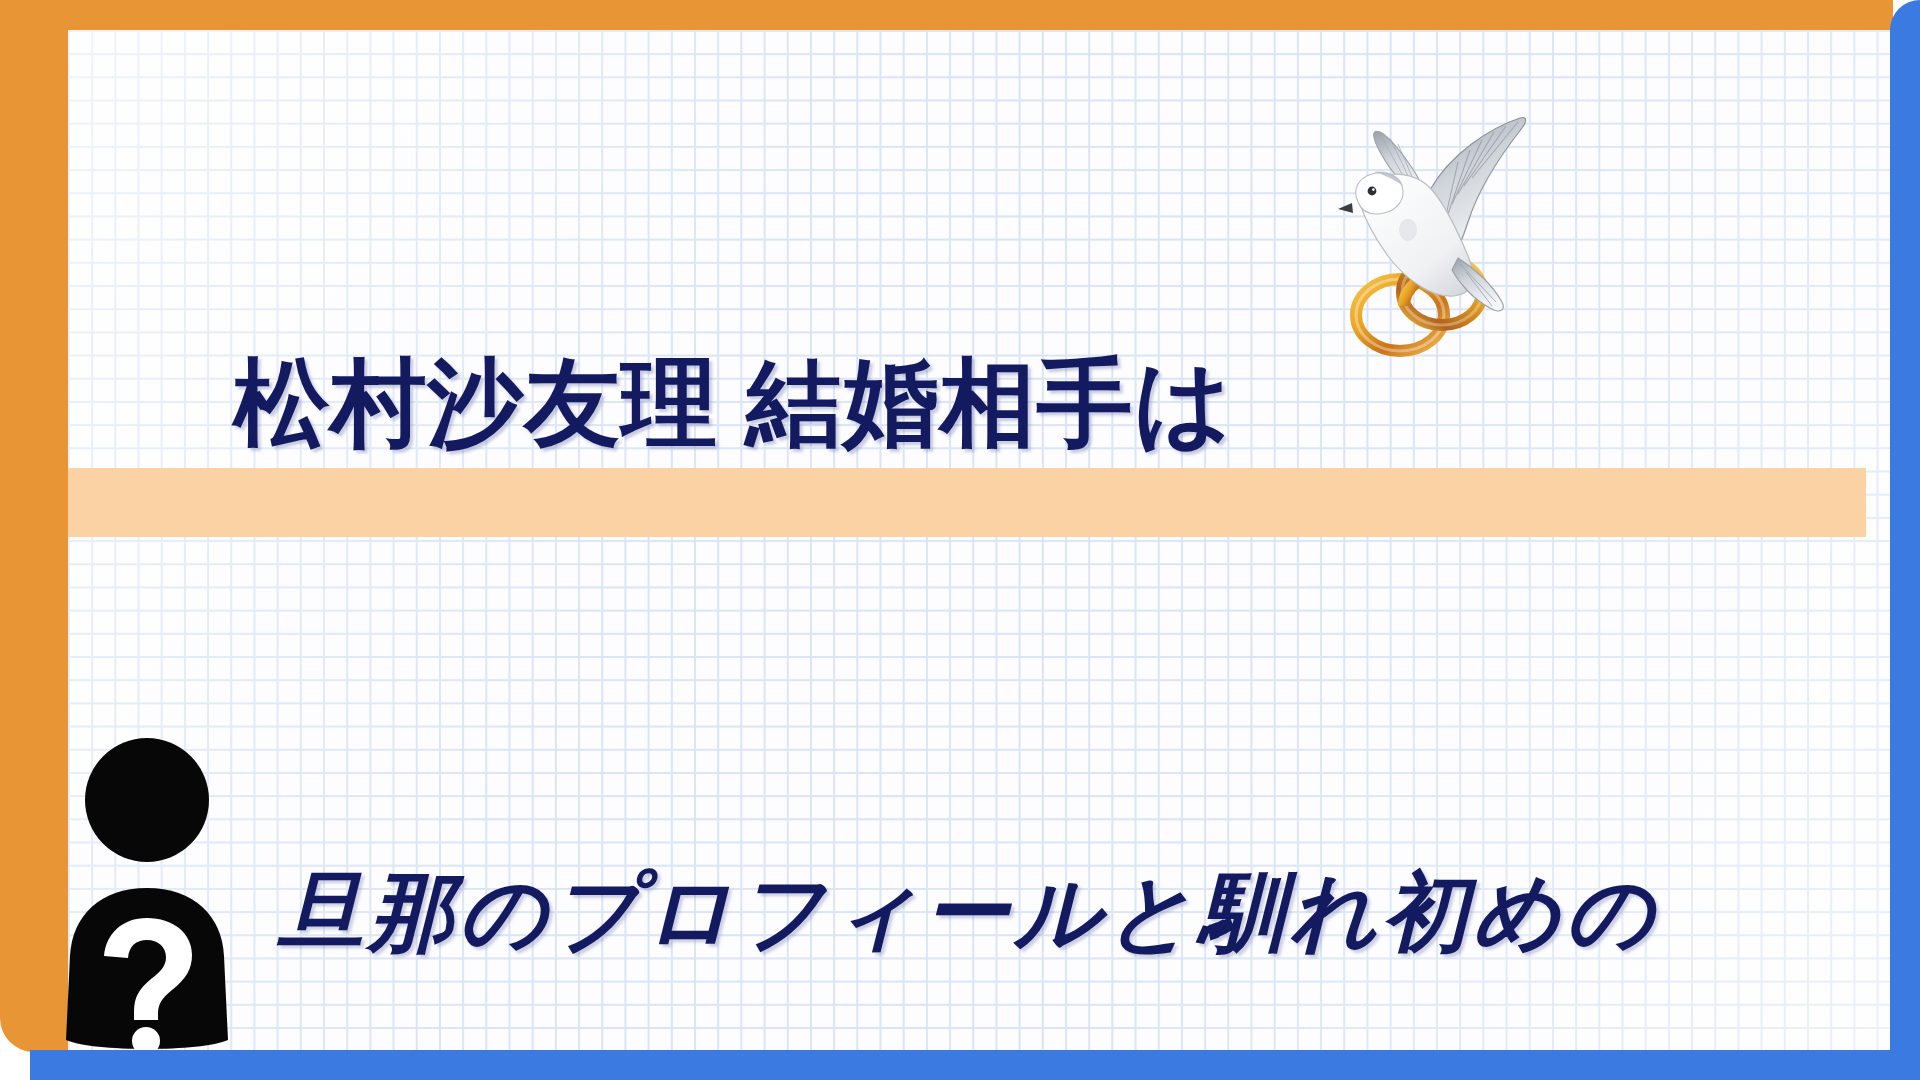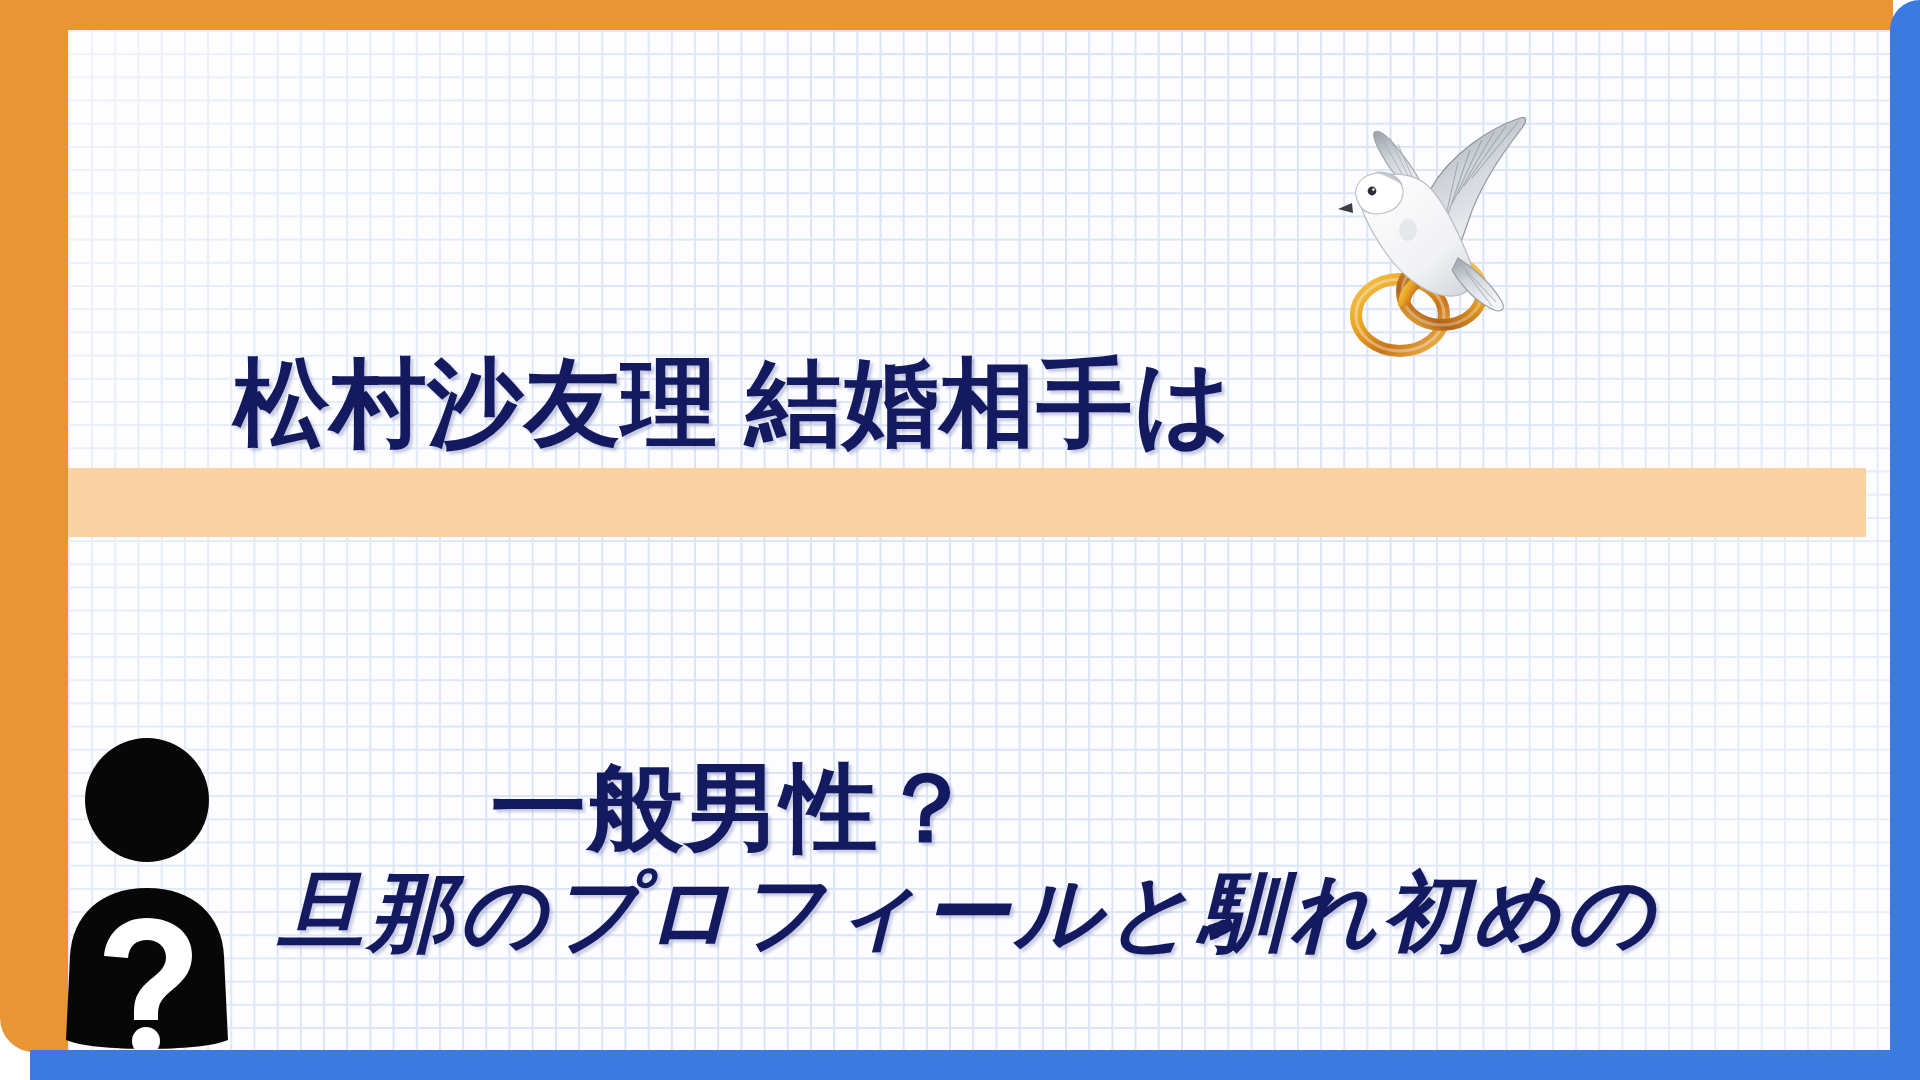--- a/index.html
+++ b/index.html
@@ -148,21 +148,20 @@
     <div class="paper-sheen"></div>
   </div>
 
   <div class="bar-orange-top"></div>
   <div class="bar-orange-left"></div>
   <div class="bar-blue-right"></div>
   <div class="bar-blue-bottom"></div>
 
   <div class="headline">
     <span class="ln ln1">松村沙友理 結婚相手は</span>
-    <span class="ln ln2">一般男性？</span>
   </div>
 
   <div class="dove-art">
     <svg viewBox="0 0 215 300" width="215" height="300" aria-hidden="true">
       <defs>
         <linearGradient id="goldA" x1="0" y1="0" x2="1" y2="1">
           <stop offset="0%" stop-color="#f6c34a"></stop>
           <stop offset="35%" stop-color="#e8a424"></stop>
           <stop offset="65%" stop-color="#c9741a"></stop>
           <stop offset="100%" stop-color="#f2bb52"></stop>

